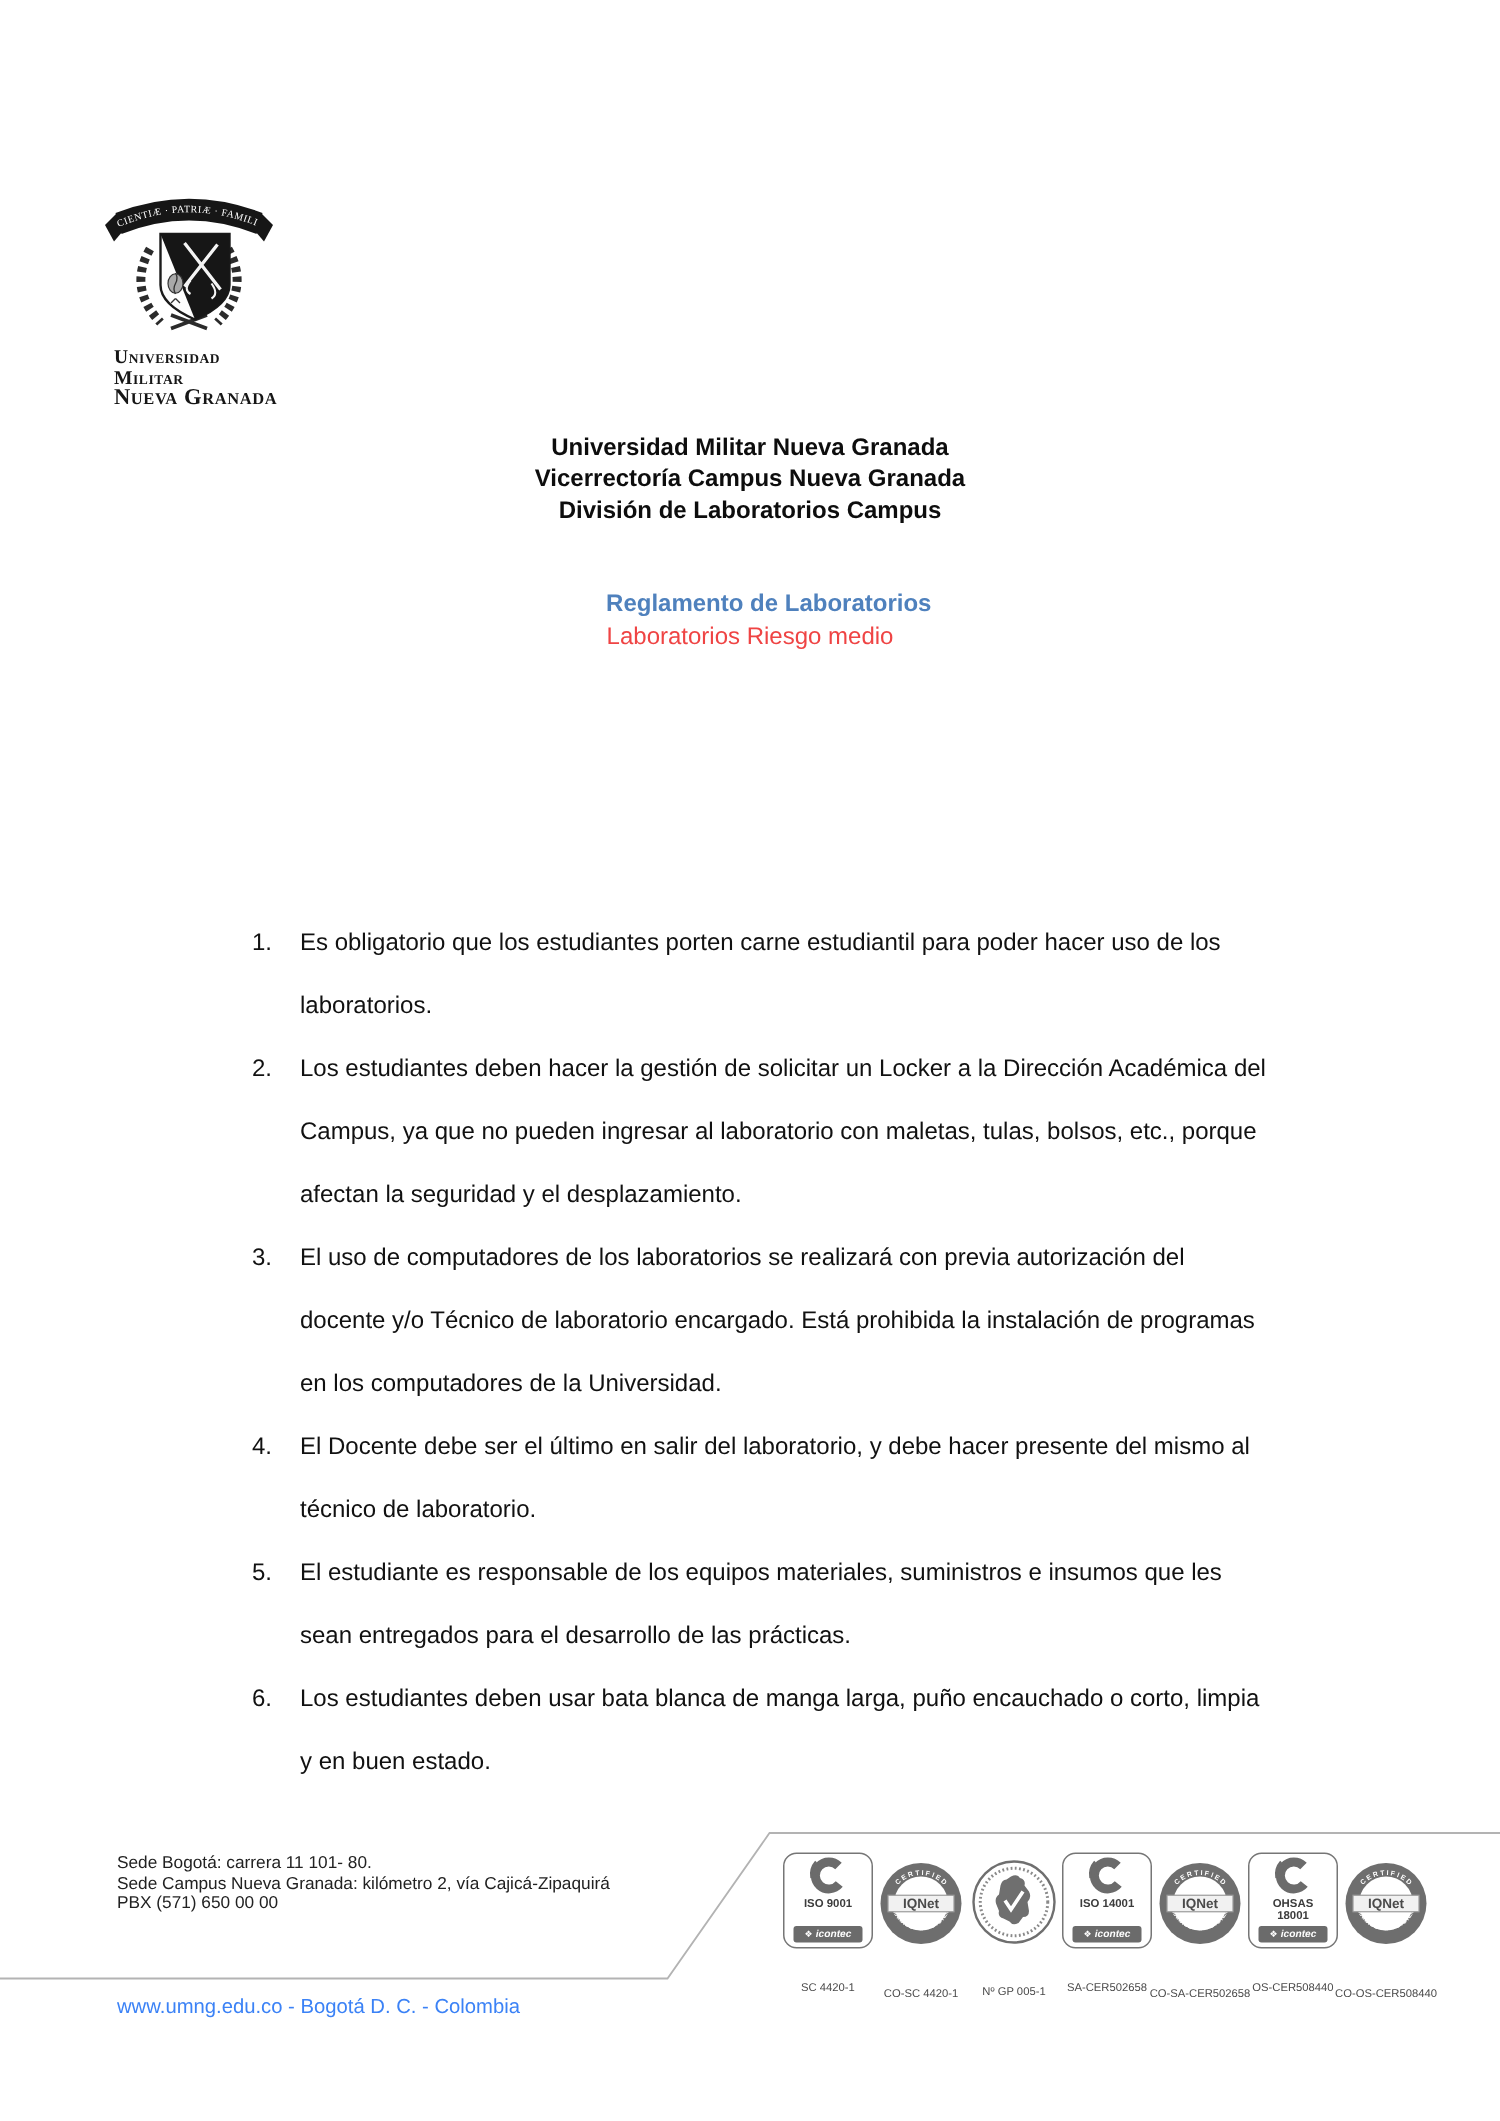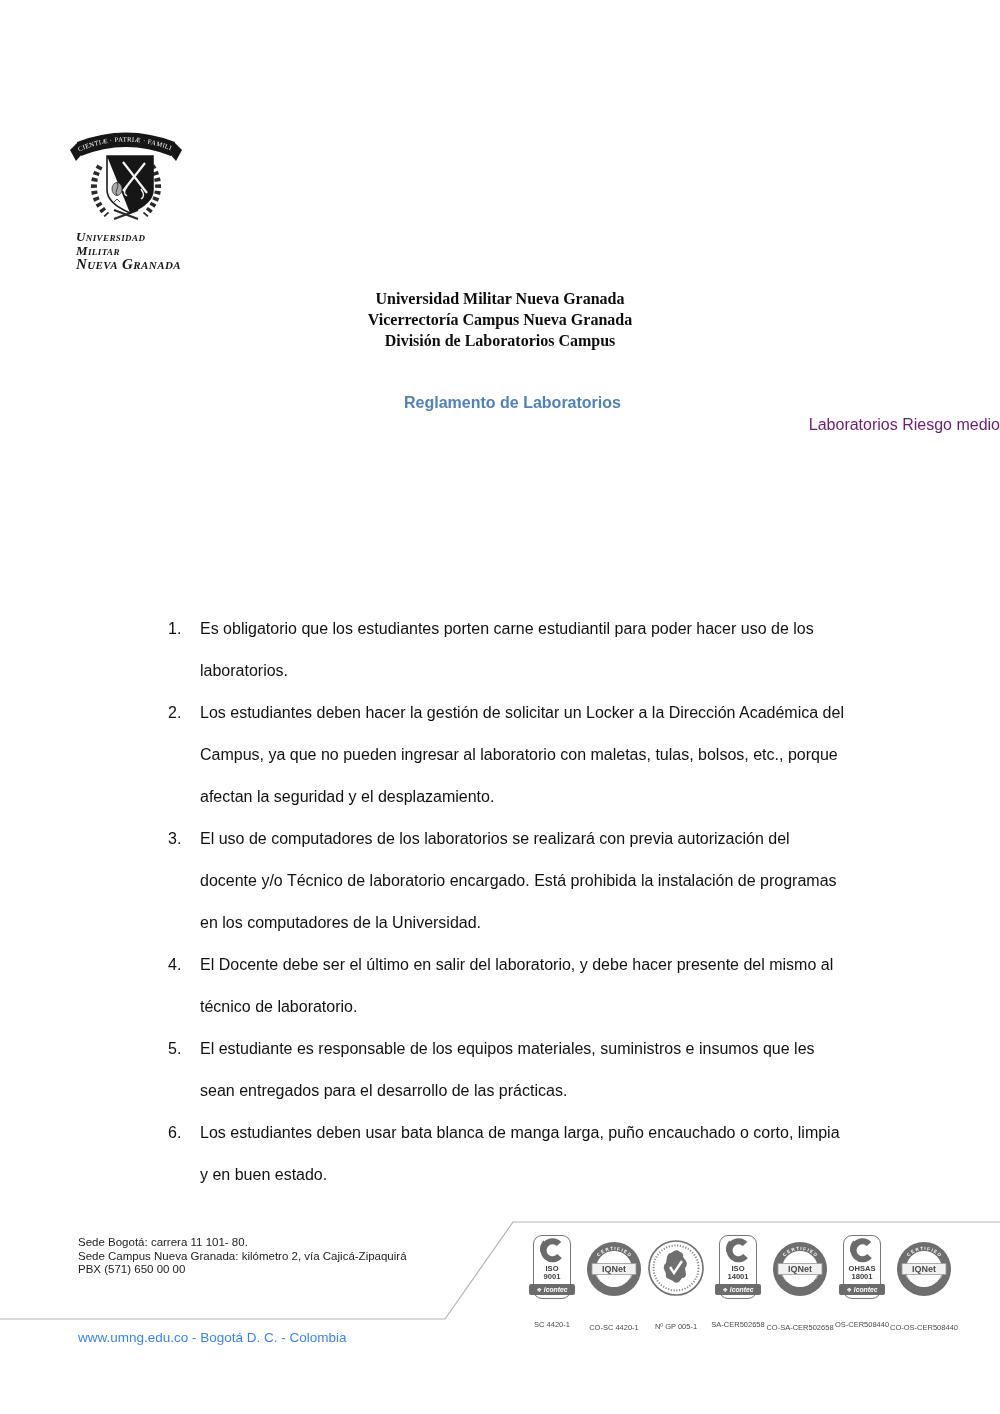--- a/index.html
+++ b/index.html
@@ -9,26 +9,26 @@
     margin:0 auto;
     background:#ffffff;
     font-family:"Liberation Sans","DejaVu Sans",sans-serif;
     color:#111;
     overflow:hidden;
   }
   
   .crest{position:absolute;left:66px;top:120px;width:120px;}
   .crest-caption{margin-top:2px;padding-left:10px;
     font-family:"Liberation Serif","DejaVu Serif",serif;
-    font-variant:small-caps;font-weight:bold;color:#161616;line-height:1.05;font-style:italic;}
+    font-variant:small-caps;font-weight:bold;color:#161616;line-height:1.05;}
   .crest-caption .l1{font-size:13px;letter-spacing:.4px;}
   .crest-caption .l2{font-size:15px;letter-spacing:.4px;}
   
   .doc-header{position:absolute;left:0;top:288px;width:100%;
-    text-align:center;font-weight:bold;font-size:16px;line-height:21px;color:#0d0d0d;font-family:Liberation Serif, serif;}
+    text-align:center;font-weight:bold;font-size:16px;line-height:21px;color:#0d0d0d;}
   .doc-title{position:absolute;left:0;top:392px;width:100%;
     text-align:center;font-size:16px;line-height:22px;}
   .doc-title .t1{font-weight:bold;padding-left:25px;}
   
   .intro{position:absolute;left:140px;top:494px;width:728px;
     font-size:16px;line-height:21.5px;}
   ol.rules{position:absolute;left:168px;top:608px;width:676px;
     margin:0;padding:0;list-style:none;counter-reset:rule;}
   ol.rules li{position:relative;padding-left:32px;
     font-size:16px;line-height:42px;counter-increment:rule;}
@@ -36,21 +36,21 @@
   
   .footer-rule{position:absolute;left:0;top:1221px;width:1000px;height:100px;}
   .footer-address{position:absolute;left:78px;top:1236px;
     font-size:11.5px;line-height:13.5px;color:#222;}
   .footer-web{position:absolute;left:78px;top:1288px;font-size:13.5px;color:#3b82f6;margin-top:42px;}
   .badges{position:absolute;left:521px;top:1235px;width:440px;
     display:flex;align-items:flex-start;}
   .badge{display:flex;flex-direction:column;align-items:center;width:62px;flex:0 0 62px;}
   .badge-caption{margin-top:21px;font-size:7.5px;color:#4a4a4a;white-space:nowrap;text-align:right;}
   
-  .icontec-box{width:38px;height:64px;border:1.6px solid #767676;border-radius:9px;
+  .icontec-box{width:60px;height:64px;border:1.6px solid #767676;border-radius:9px;
     background:#fff;display:flex;flex-direction:column;align-items:center;box-sizing:border-box;padding:2px 2px 3px;}
   .icontec-label{font-size:7.6px;font-weight:600;color:#3c3c3c;text-align:center;
     line-height:1.1;margin:1px 0 2px;}
   .icontec-bar{margin-top:auto;width:46px;height:11px;background:#6b6b6b;border-radius:2px;
     color:#fff;font-size:6.8px;font-weight:bold;font-style:italic;
     display:flex;align-items:center;justify-content:center;gap:2px;}
   .icontec-bar .dia{font-size:6px;font-style:normal;}
   .iqnet-wrap{margin-top:5px;}
   .seal-wrap{margin-top:4px;}
 </style>
@@ -103,21 +103,21 @@
   </div>
 
   <div class="doc-header">
     <div>Universidad Militar Nueva Granada</div>
     <div>Vicerrectoría Campus Nueva Granada</div>
     <div>División de Laboratorios Campus</div>
   </div>
 
   <div class="doc-title">
     <div class="t1" style="color: rgb(79, 129, 189);">Reglamento de Laboratorios</div>
-    <div class="t2" style="color: #701a75; text-align: right;">Laboratorios Riesgo medio</div>
+    <div class="t2" style="color: #ef4444;">Laboratorios Riesgo medio</div>
   </div>
 
 
   <ol class="rules">
     <li>Es obligatorio que los estudiantes porten carne estudiantil para poder hacer uso de los laboratorios.</li>
     <li>Los estudiantes deben hacer la gestión de solicitar un Locker a la Dirección Académica del Campus, ya que no pueden ingresar al laboratorio con maletas, tulas, bolsos, etc., porque afectan la seguridad y el desplazamiento.</li>
     <li>El uso de computadores de los laboratorios se realizará con previa autorización del docente y/o Técnico de laboratorio encargado. Está prohibida la instalación de programas en los computadores de la Universidad.</li>
     <li>El Docente debe ser el último en salir del laboratorio, y debe hacer presente del mismo al técnico de laboratorio.</li>
     <li>El estudiante es responsable de los equipos materiales, suministros e insumos que les sean entregados para el desarrollo de las prácticas.</li>
     <li>Los estudiantes deben usar bata blanca de manga larga, puño encauchado o corto, limpia y en buen estado.</li>

